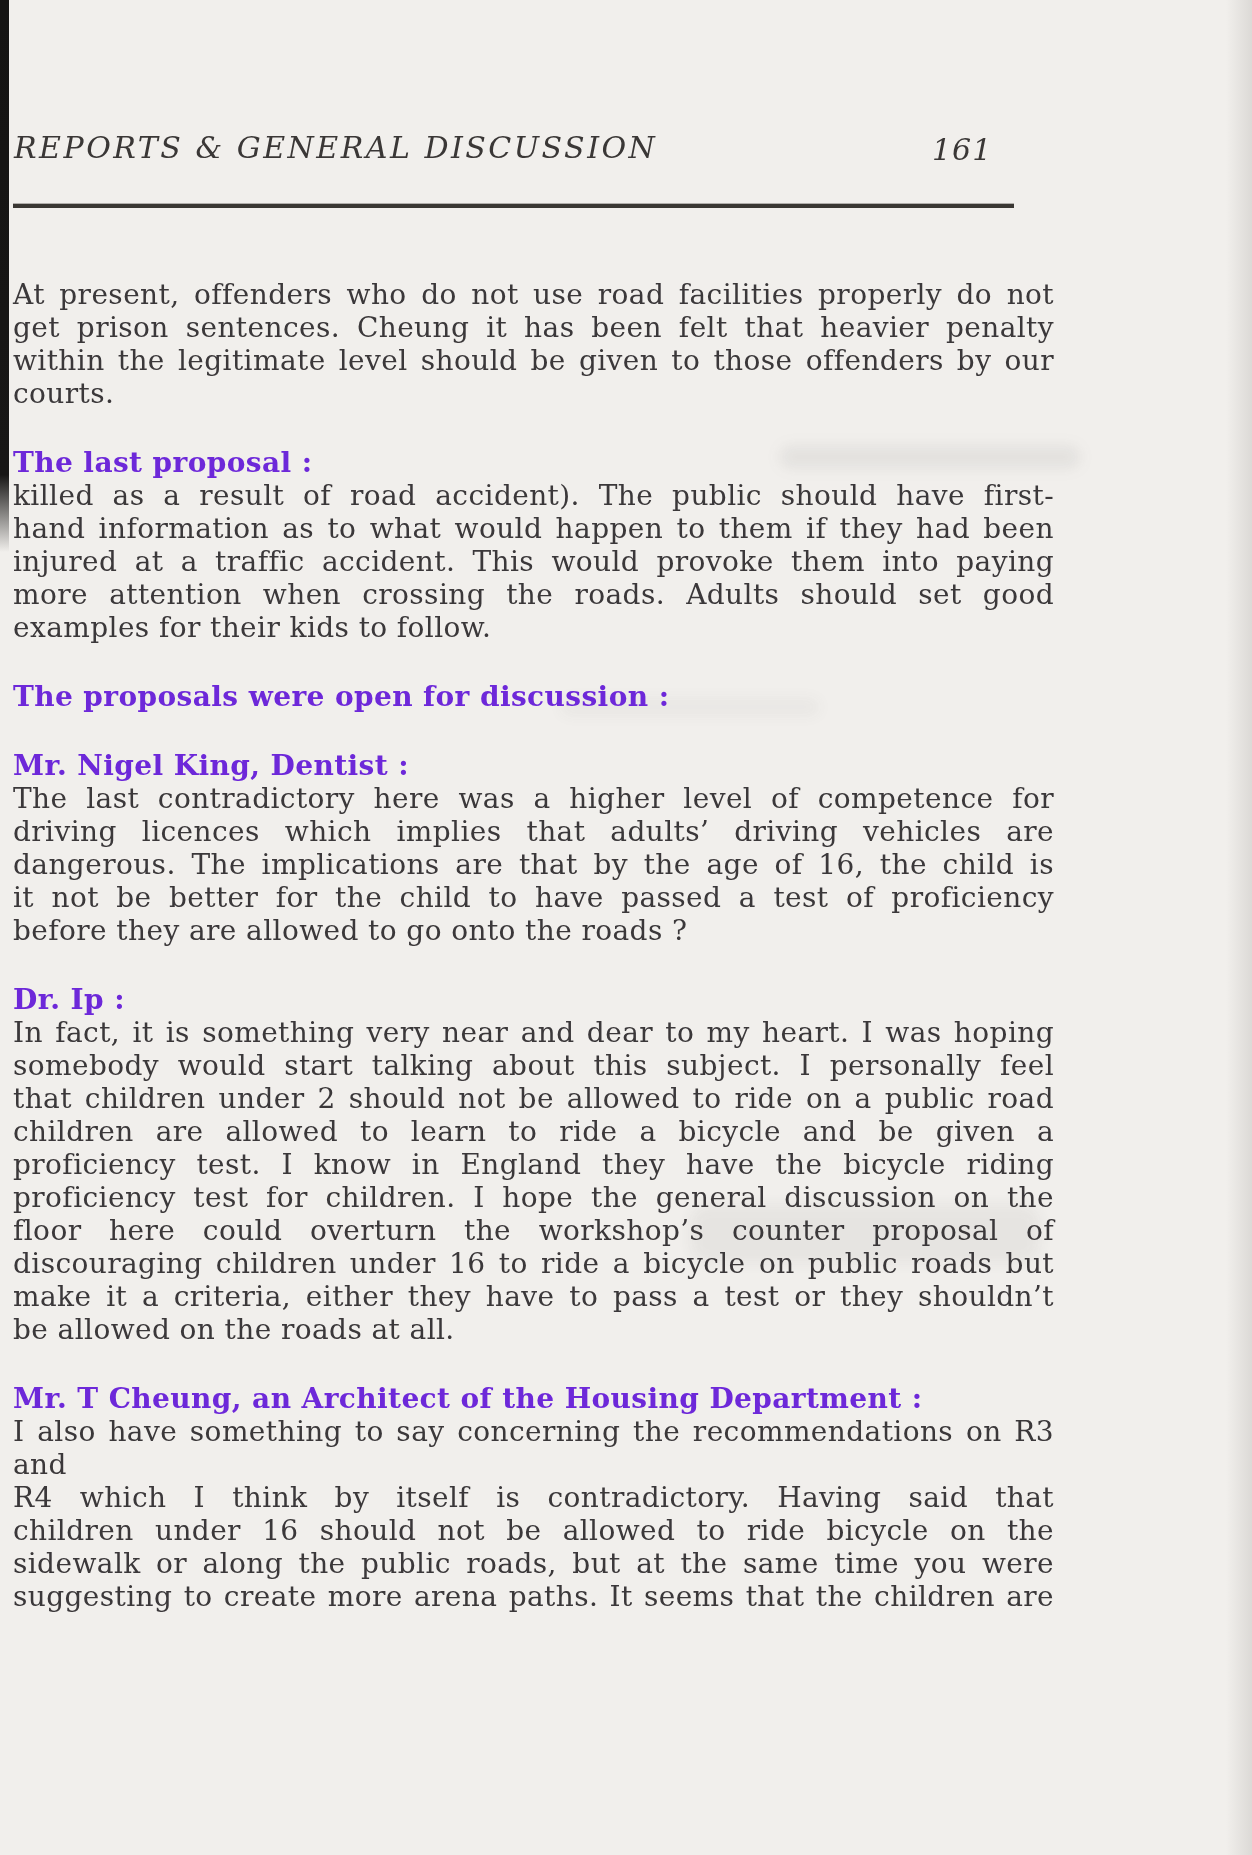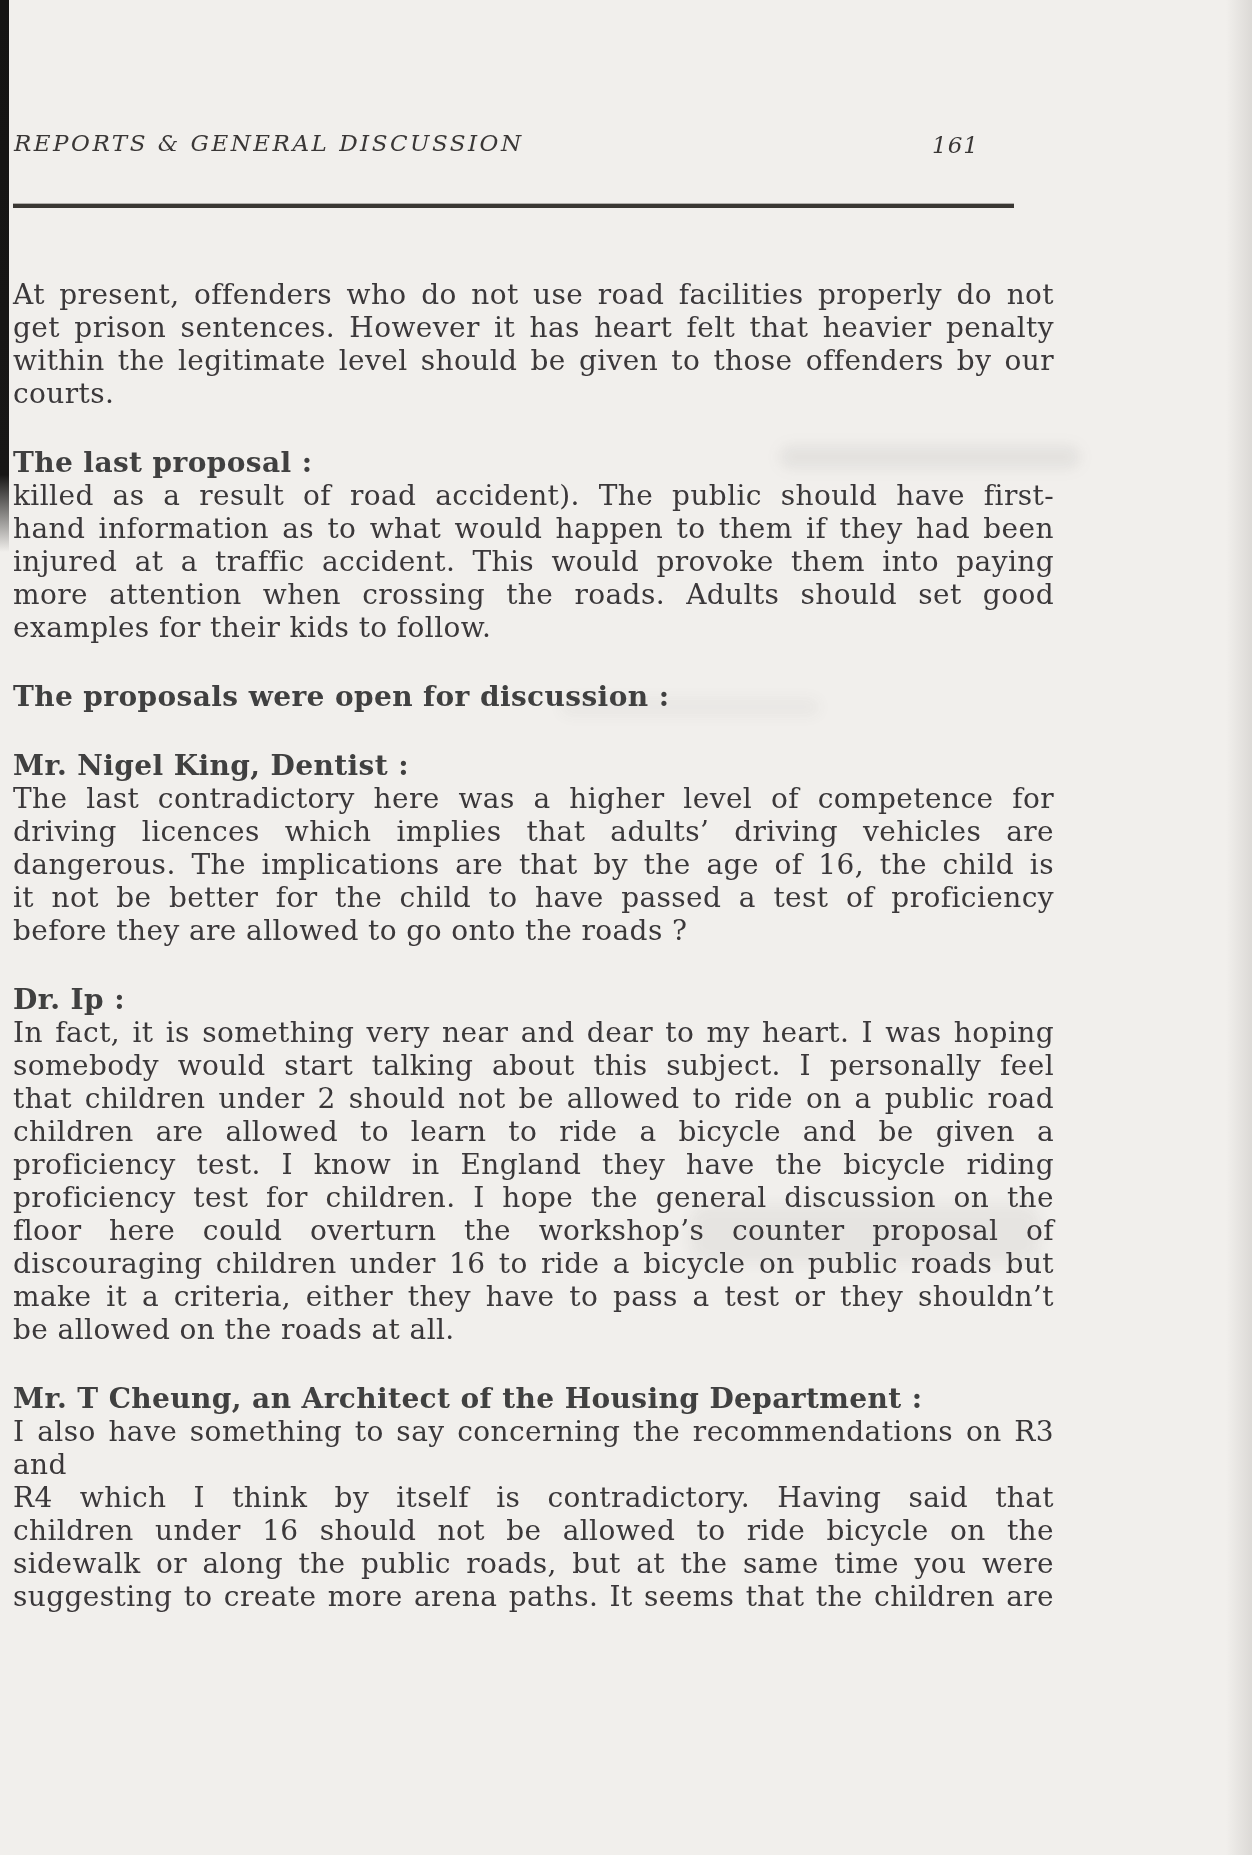--- a/index.html
+++ b/index.html
@@ -16,40 +16,40 @@
     background: linear-gradient(to bottom, #151413 0%, #181716 86%, rgba(22,21,20,0) 100%);
   }
   
   .right-shade {
     position: absolute; right: 0; top: 0; width: 26px; height: 100%;
     background: linear-gradient(to right, rgba(110,105,100,0) 0%, rgba(110,105,100,0.16) 100%);
   }
   .running-head {
     position: absolute; left: 14px; top: 130px; width: 1060px; height: 44px;
     font-style: italic; font-weight: 500;
-    font-size: 23px; letter-spacing: 2.5px;
+    font-size: 30px; letter-spacing: 2.5px;
     color: #3a3736;
   }
   .head-title { position: absolute; left: 0; top: 0; white-space: nowrap; }
   .page-num   { position: absolute; left: 918px; top: 2px; letter-spacing: 1px; font-style: italic; }
   .rule {
     position: absolute; left: 13px; top: 204px; width: 1001px; height: 4px;
     background: #3a3733;
     box-shadow: 0 -1px 0 rgba(58,55,51,0.35);
   }
   .body-text {
     position: absolute; left: 13px; top: 278px; width: 1057px;
     color: #3b383a;
     font-size: 28px; line-height: 33px;
     letter-spacing: 0.4px;
   }
   .block { margin: 0 16px 36px 0; }
   .line  { margin: 0; text-align: justify; }
   .line.j { text-align-last: justify; }
-  .head  { font-weight: bold; color: #404040; }
+  .head  { font-weight: bold; color: #6d28d9; }
   
   .smudge {
     position: absolute; background: rgba(92,86,90,0.09);
     filter: blur(7px); border-radius: 18px;
   }
   .smudge.s1 { left: 780px; top: 446px; width: 300px; height: 22px; }
   .smudge.s2 { left: 690px; top: 1205px; width: 350px; height: 58px; opacity: .8; }
   .smudge.s3 { left: 560px; top: 698px;  width: 260px; height: 18px; opacity: .6; }
 </style>
 </head>
@@ -67,21 +67,21 @@
     <span class="head-title">REPORTS &amp; GENERAL DISCUSSION</span>
     <span class="page-num">161</span>
   </header>
 
   <div class="rule"></div>
 
   <main class="body-text">
 
     <section class="block">
       <p class="line j">At present, offenders who do not use road facilities properly do not</p>
-      <p class="line j">get prison sentences.  However it has heart felt that heavier penalty</p>
+      <p class="line j">get prison sentences.  Cheung it has been felt that heavier penalty</p>
       <p class="line j">within the legitimate level should be given to those offenders by our</p>
       <p class="line">courts.</p>
     </section>
 
     <section class="block">
       <p class="line head">The last proposal :</p>
       <p class="line j">killed as a result of road accident).  The public should have first-</p>
       <p class="line j">hand information as to what would happen to them if they had been</p>
       <p class="line j">injured at a traffic accident.  This would provoke them into paying</p>
       <p class="line j">more attention when crossing the roads.  Adults should set good</p>

